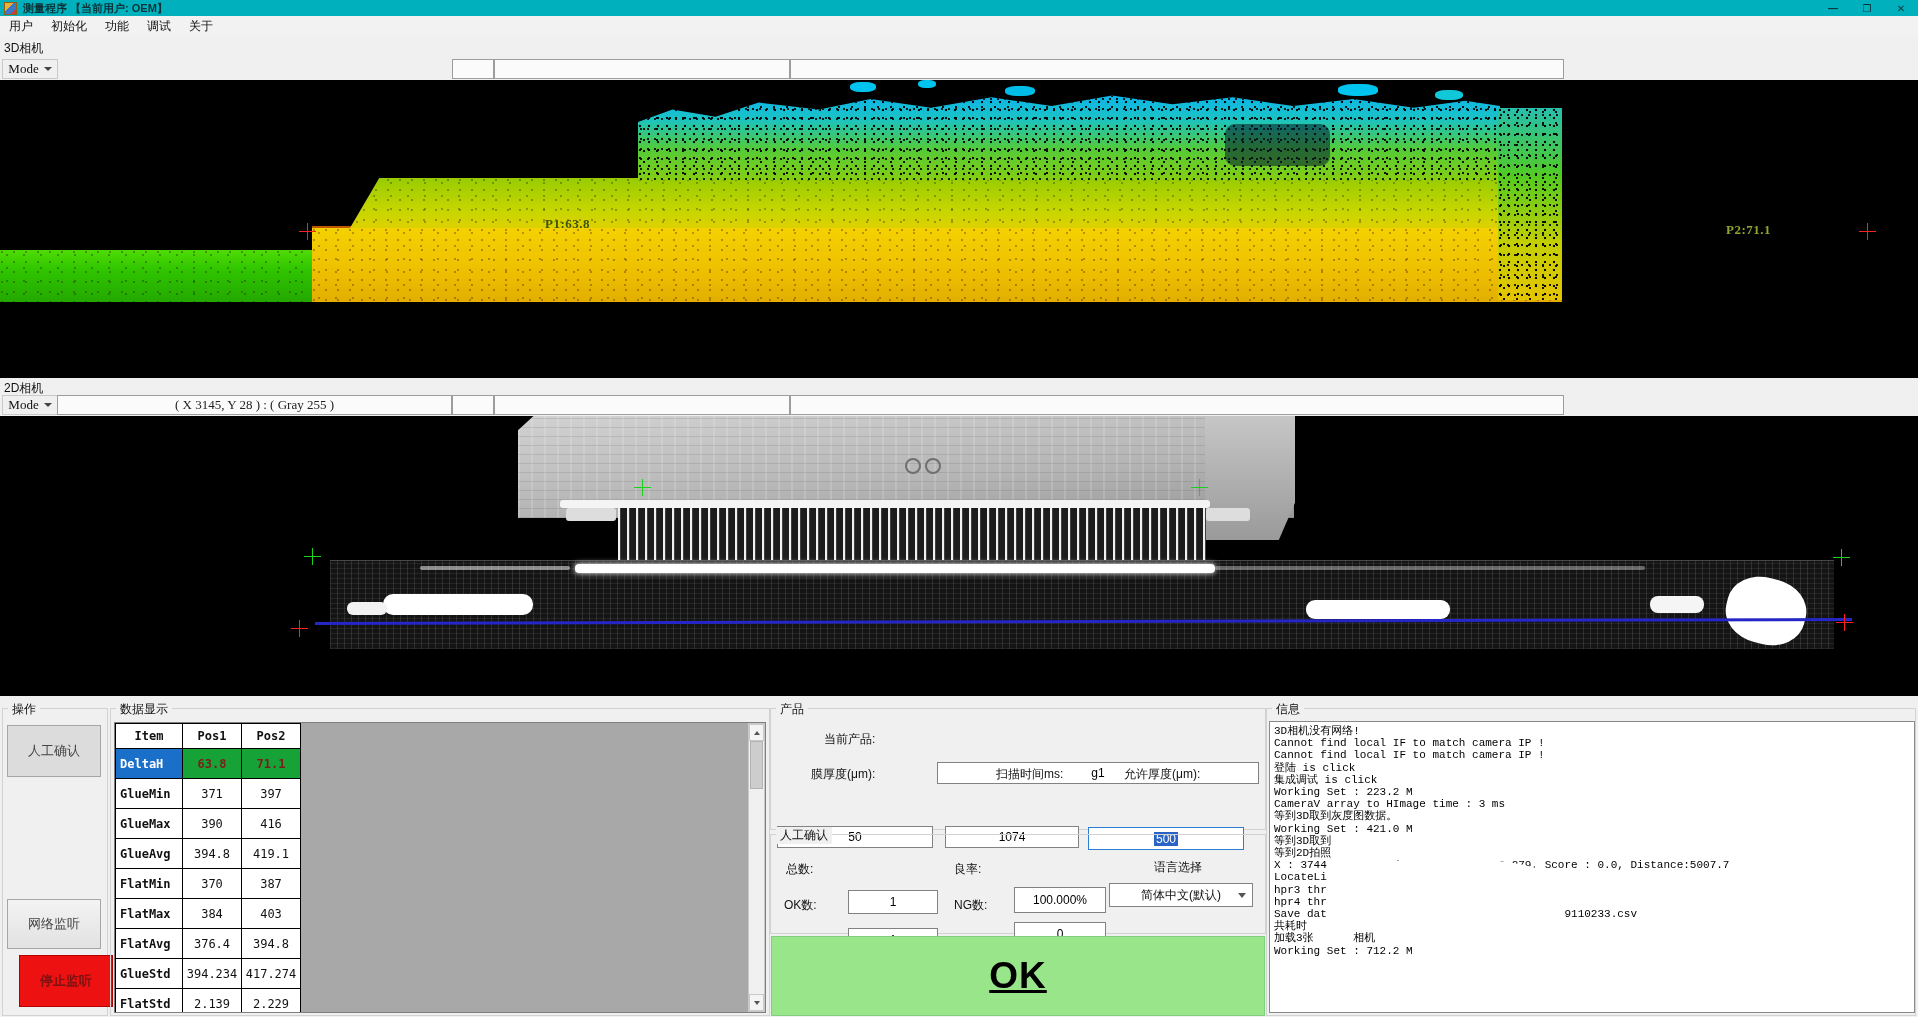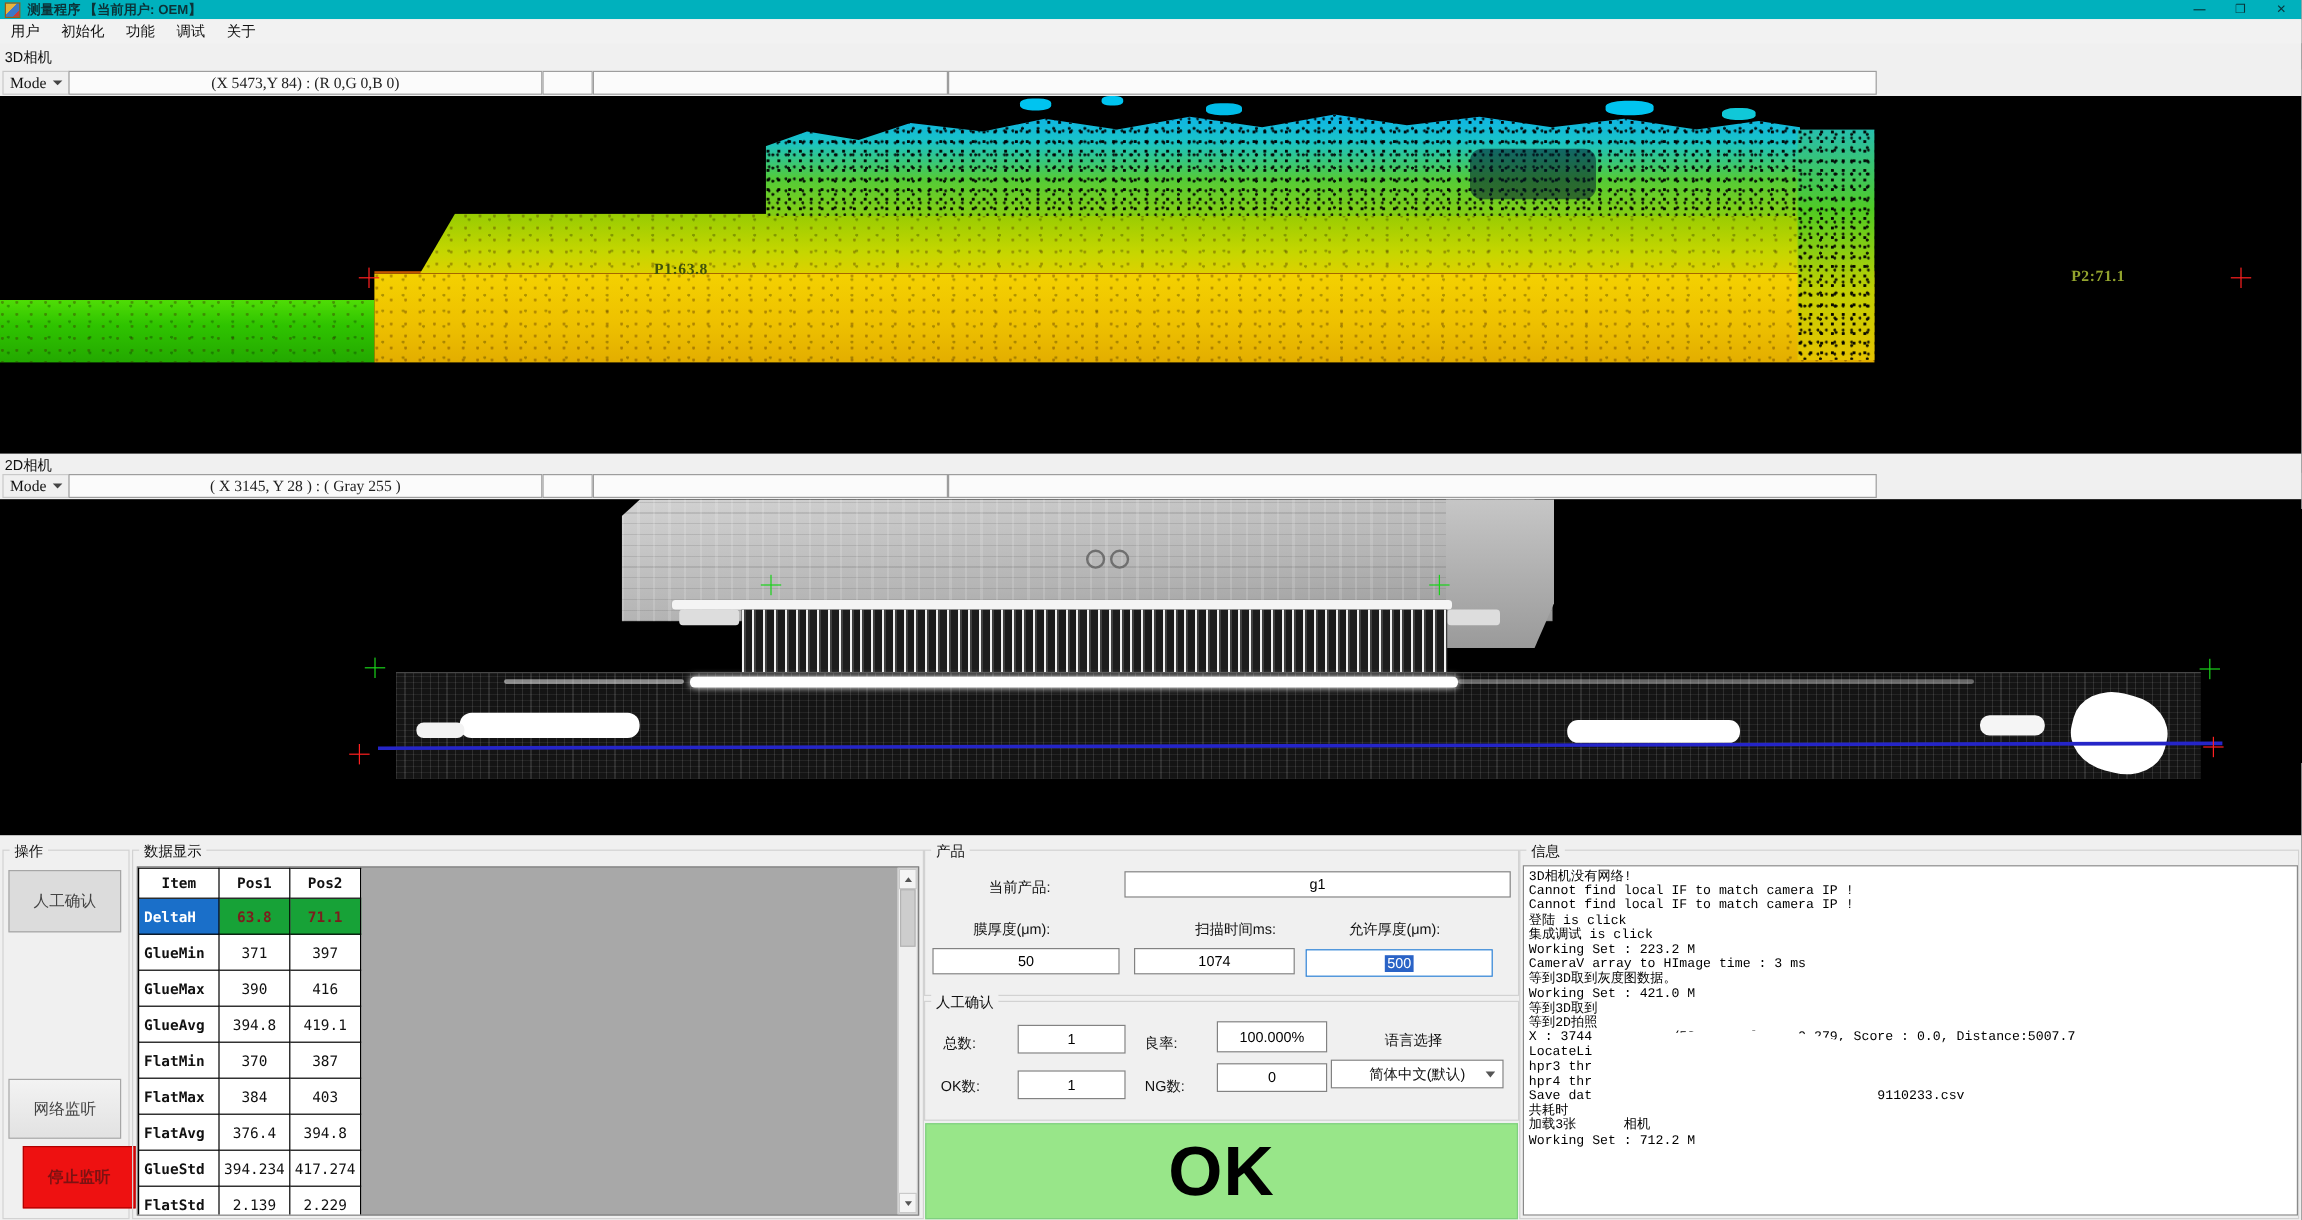--- a/index.html
+++ b/index.html
@@ -54,21 +54,21 @@
       repeating-linear-gradient(90deg,rgba(255,255,255,.14) 0 2px,transparent 2px 13px),
       repeating-linear-gradient(0deg,rgba(90,90,90,.18) 0 1px,transparent 1px 9px);}
   
   .grp{position:absolute;border:1px solid #d2d2d2;}
   .grplabel{position:absolute;top:-8px;left:5px;background:#f0f0f0;padding:0 4px;font-size:12px;color:#111;}
   
   .wbtn{position:absolute;border:1px solid #a6a6a6;background:linear-gradient(#f3f3f3,#e2e2e2);
         font-size:13px;color:#444;display:flex;align-items:center;justify-content:center;cursor:pointer;}
   .wbtn.stop{font-weight:700;color:#7c1212;border-color:#b20000;margin-left:12px;}
   .tbox{position:absolute;background:#fff;border:1px solid #828282;font-size:12px;color:#000;
-        display:flex;align-items:center;justify-content:center;text-align:center;}
+        display:flex;align-items:center;justify-content:center;text-align:center;margin-top:36px;}
   input.tbox{padding:0;outline:none;}
   .tbox.focus{border:1px solid #2a7fd4;}
   .selhl{background:#2a63c6;color:#fff;padding:0 2px;}
   .flabel{position:absolute;font-size:12px;color:#111;}
   .combo{position:absolute;background:#fff;border:1px solid #828282;font-size:12px;
          display:flex;align-items:center;justify-content:center;cursor:pointer;}
   .comboarrow{position:absolute;right:6px;width:0;height:0;border-left:4px solid transparent;
               border-right:4px solid transparent;border-top:5px solid #555;}
   
   .datawrap{position:absolute;background:#a8a8a8;border:1px solid #7f7f7f;overflow:hidden;}
@@ -81,21 +81,21 @@
   .hl-val{background:var(--delta-val-bg,#17a237);color:var(--delta-val-text,#7c1d1d)!important;font-weight:700;margin-top:40px;}
   
   .vscroll{position:absolute;width:15px;background:#f0f0f0;border:1px solid #c9c9c9;}
   .varrowbox{position:absolute;left:0;width:13px;height:15px;background:#f4f4f4;border:1px solid #c9c9c9;
              display:flex;align-items:center;justify-content:center;cursor:pointer;}
   .tri-up{width:0;height:0;border-left:3.5px solid transparent;border-right:3.5px solid transparent;border-bottom:4.5px solid #555;}
   .tri-dn{width:0;height:0;border-left:3.5px solid transparent;border-right:3.5px solid transparent;border-top:4.5px solid #555;}
   .vthumb{position:absolute;left:1px;width:11px;background:#cdcdcd;border:1px solid #b3b3b3;cursor:pointer;}
   
   .okpanel{position:absolute;display:flex;align-items:center;justify-content:center;
-           font-weight:700;font-size:58px;color:#000;border:1px solid #7fcf7f;letter-spacing:1px;}
+           font-weight:700;font-size:37px;color:#000;border:1px solid #7fcf7f;letter-spacing:1px;text-decoration:underline;}
   
   .logbox{position:absolute;background:#fff;border:1px solid #8a8a8a;overflow:hidden;
           font-family:"Liberation Mono","DejaVu Sans Mono",monospace;font-size:11px;line-height:12.2px;
           padding:3px 4px;white-space:pre;color:#000;}
   .log-line{white-space:pre;}
   .blob{position:absolute;background:#fff;}
 </style>
 </head>
 <body>
 
@@ -118,21 +118,20 @@
       <span class="menu-item">调试</span>
       <span class="menu-item">关于</span>
     </div>
 
   <div class="seclabel" style="left:4px;top:40px">3D相机</div>
   <div class="modebar" style="top:58px">
     <div class="modebtn">
       <span>Mode</span>
       <span class="modearrow"></span>
     </div>
-    <div class="seg" style="left:57px;width:393px">(X 5473,Y 84) : (R 0,G 0,B 0)</div>
     <div class="seg" style="left:452px;width:40px"></div>
     <div class="seg" style="left:494px;width:294px"></div>
     <div class="seg" style="left:790px;width:772px"></div>
   </div>
 
   <div class="vp" style="top:80px;height:298px">
     <div class="shape sp2" style="left:0;top:170px;width:312px;height:52px;background:linear-gradient(180deg,#4fdc06,#2fc400 40%,#23a800)"></div>
     <div class="shape sp2" style="left:312px;top:146px;width:1250px;height:74px;background:linear-gradient(180deg,#f4d101,#eec100 55%,#e3ae00);border-top:2px solid #c25500"></div>
     <div class="shape sp2" style="left:350px;top:98px;width:1170px;height:50px;background:linear-gradient(180deg,#97cc02,#c6d600 65%,#ddd100);clip-path:polygon(0 100%,2.5% 0,100% 0,100% 100%)"></div>
     <div class="shape sp1" style="left:638px;top:12px;width:862px;height:88px;background:linear-gradient(180deg,#0cb2ee,#19c3c6 30%,#53cb38 65%,#85ce12 100%);clip-path:polygon(0 34%,4% 20%,9% 28%,14% 12%,21% 20%,27% 8%,34% 18%,41% 6%,48% 16%,55% 4%,62% 14%,69% 6%,76% 16%,83% 8%,90% 18%,96% 10%,100% 16%,100% 100%,0 100%)"></div>

